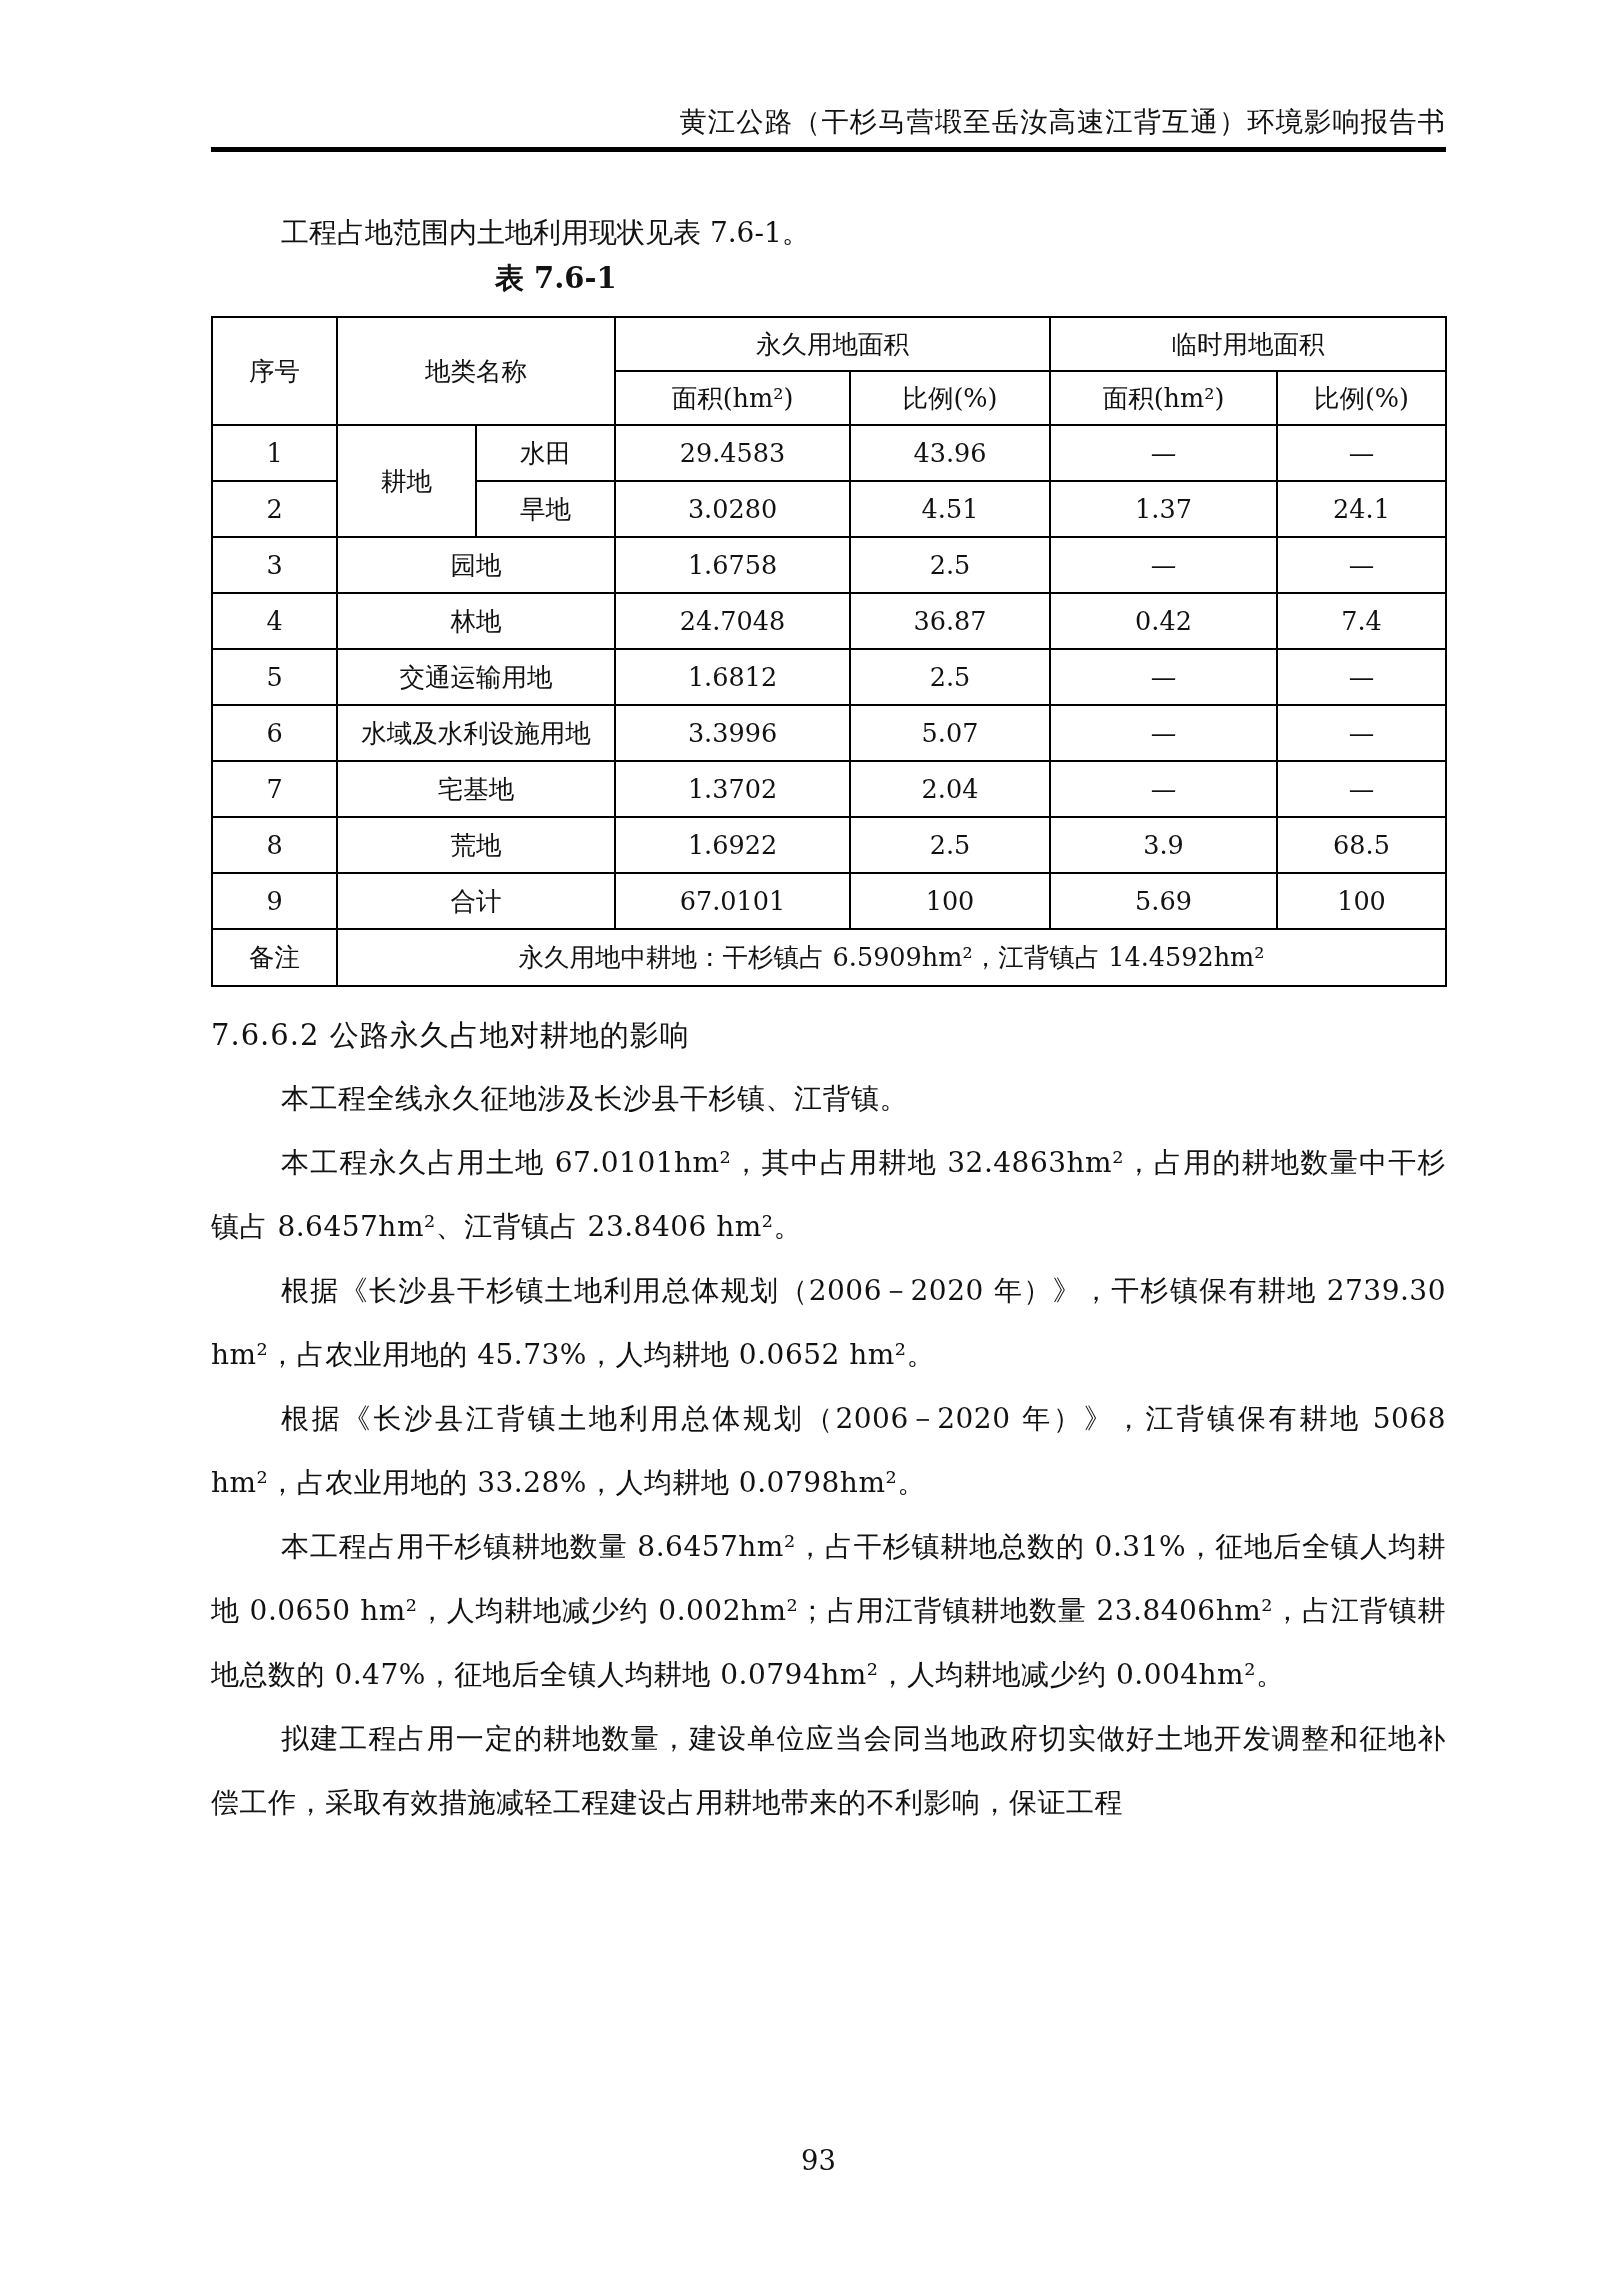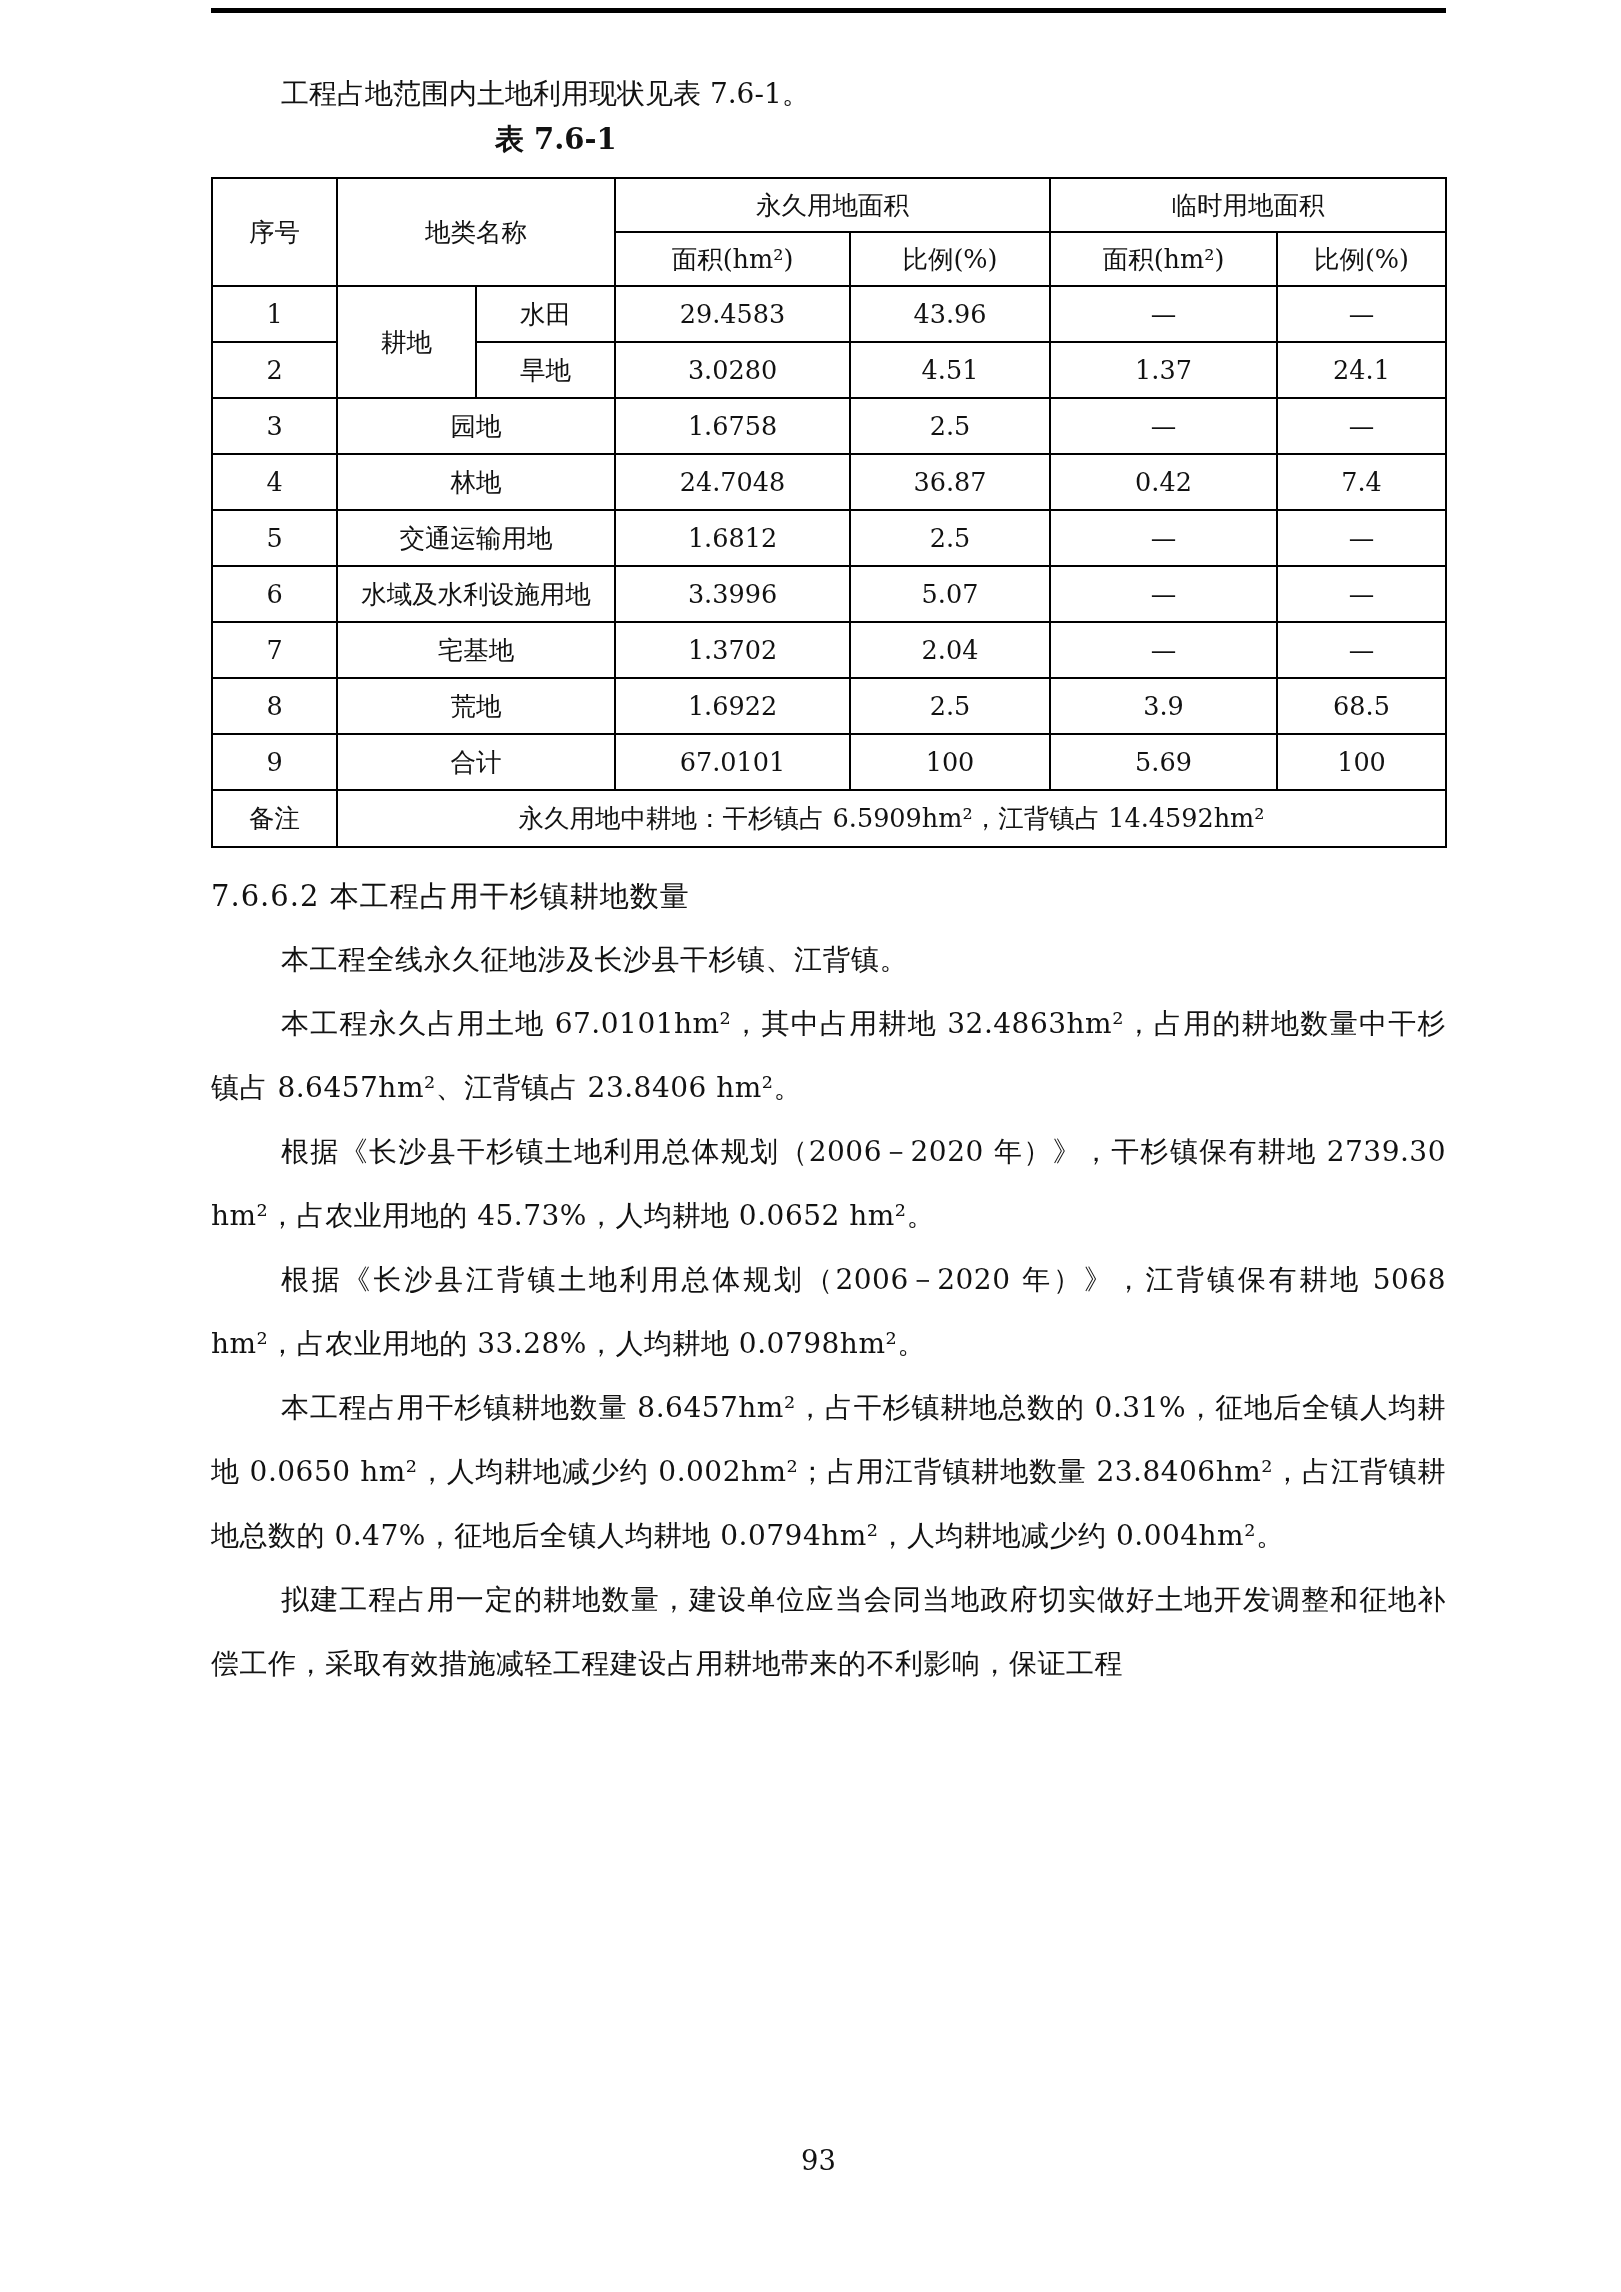--- a/index.html
+++ b/index.html
@@ -87,20 +87,21 @@
     text-align: center;
     font-size: 27.4px;
     padding-left: 16px;
   }
 </style>
 </head>
 <body>
 
 <div class="content">
 
+  <div class="hdr-title">黄江公路（干杉马营塅至岳汝高速江背互通）环境影响报告书</div>
   <div class="hdr-rule"></div>
 
   <p class="intro">工程占地范围内土地利用现状见表 7.6-1。</p>
 
   <div class="caption">
     <span class="cap-label">表 7.6-1</span>
   </div>
 
   <table class="landuse">
     <colgroup>
@@ -200,21 +201,21 @@
         <td>5.69</td>
         <td>100</td>
       </tr>
       <tr class="rrow">
         <td>备注</td>
         <td colspan="6" class="remark-text">永久用地中耕地：干杉镇占 6.5909hm²，江背镇占 14.4592hm²</td>
       </tr>
     </tbody>
   </table>
 
-  <div class="section-heading">7.6.6.2  本工程占用干杉镇耕地数量</div>
+  <div class="section-heading">7.6.6.2  公路永久占地对耕地的影响</div>
 
   <div class="bodytext">
     <p>本工程全线永久征地涉及长沙县干杉镇、江背镇。</p>
     <p>本工程永久占用土地 67.0101hm²，其中占用耕地 32.4863hm²，占用的耕地数量中干杉镇占 8.6457hm²、江背镇占 23.8406 hm²。</p>
     <p>根据《长沙县干杉镇土地利用总体规划（2006－2020 年）》，干杉镇保有耕地 2739.30 hm²，占农业用地的 45.73%，人均耕地 0.0652 hm²。</p>
     <p>根据《长沙县江背镇土地利用总体规划（2006－2020 年）》，江背镇保有耕地 5068 hm²，占农业用地的 33.28%，人均耕地 0.0798hm²。</p>
     <p>本工程占用干杉镇耕地数量 8.6457hm²，占干杉镇耕地总数的 0.31%，征地后全镇人均耕地 0.0650 hm²，人均耕地减少约 0.002hm²；占用江背镇耕地数量 23.8406hm²，占江背镇耕地总数的 0.47%，征地后全镇人均耕地 0.0794hm²，人均耕地减少约 0.004hm²。</p>
     <p>拟建工程占用一定的耕地数量，建设单位应当会同当地政府切实做好土地开发调整和征地补偿工作，采取有效措施减轻工程建设占用耕地带来的不利影响，保证工程</p>
   </div>
 

